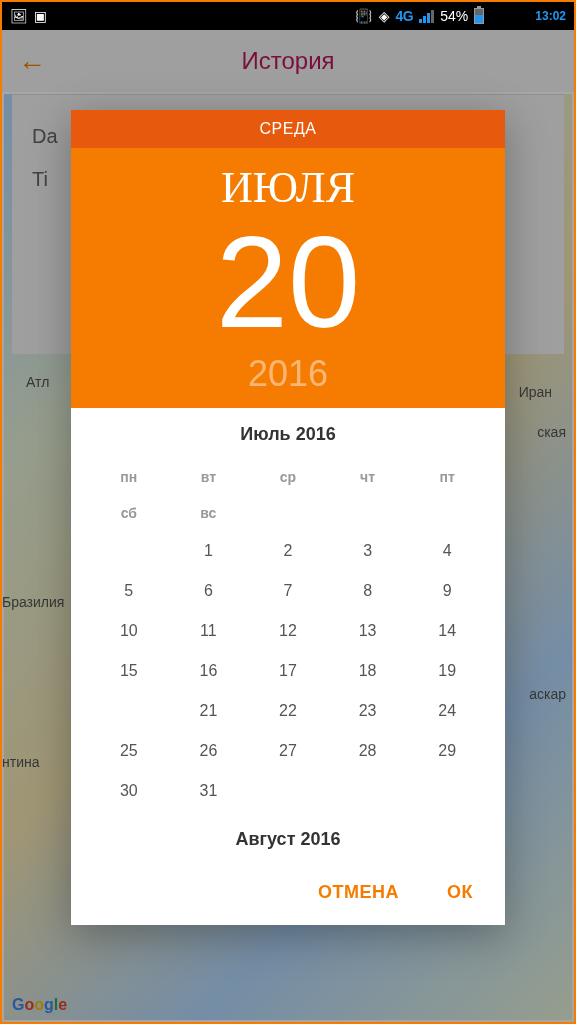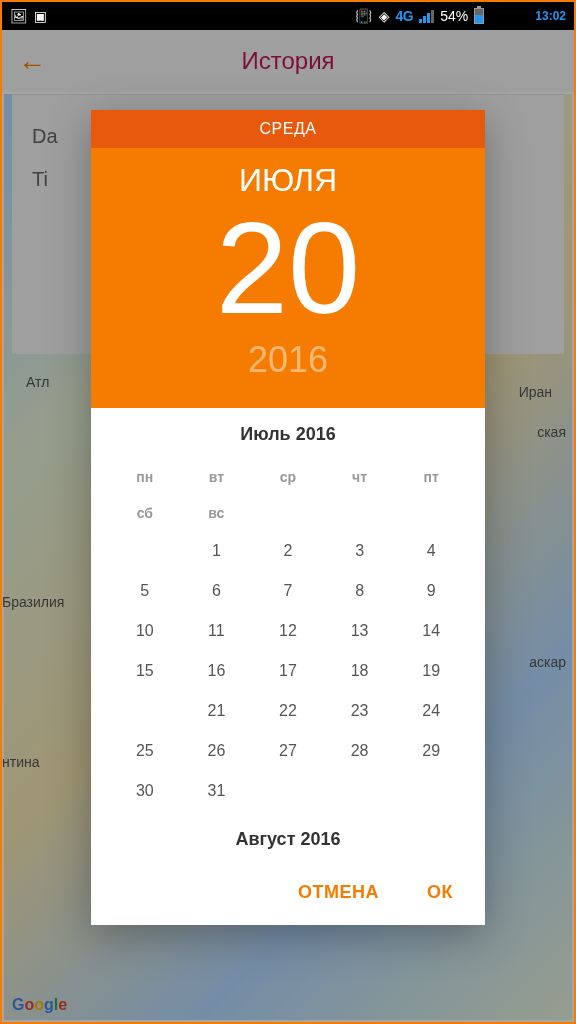--- a/index.html
+++ b/index.html
@@ -69,42 +69,42 @@
       top: 28px; left: 0; right: 0; bottom: 0;
       background: rgba(0,0,0,0.35);
       z-index: 2;
       display: flex;
       justify-content: center;
       align-items: flex-start;
       padding-top: 80px;
     }
     
     .datepicker {
-      width: 394px;
+      width: 434px;
       background: #fff;
       box-shadow: 0 10px 40px rgba(0,0,0,0.3);
     }
     .dp-header-top {
       background: #e65100;
       opacity: 0.95;
       color: #fff;
       text-align: center;
       padding: 10px 0;
       font-size: 16px;
       letter-spacing: 0.5px;
     }
     .dp-header-main {
       background: #f57c00;
       color: #fff;
       text-align: center;
       padding: 14px 0 0 0;
       overflow: hidden;
       height: 260px;
     }
-    .dp-month { font-size: 32px; font-weight: 300; }
+    .dp-month { font-size: 44px; font-weight: 300; font-family: Liberation Serif, serif; }
     .dp-day { font-size: 130px; font-weight: 300; line-height: 1; margin-top: 4px; }
     .dp-year { font-size: 36px; font-weight: 300; color: rgba(255,255,255,0.45); margin-top: 6px; }
     
     .dp-cal {
       padding: 16px 18px 10px 18px;
     }
     .dp-cal-title { text-align: center; font-size: 18px; font-weight: bold; color: #333; margin-bottom: 14px; }
     .dp-grid { display: grid; grid-template-columns: repeat(5, 1fr); gap: 0; text-align: center; }
     .dp-dow { font-size: 14px; color: #999; font-weight: bold; padding: 10px 0; }
     .dp-date { font-size: 16px; color: #555; padding: 11px 0; cursor: pointer; position: relative; }
@@ -158,21 +158,21 @@
   <span class="back-arrow">←</span>
   <span class="app-title">История</span>
 </div>
 
 <div class="map-bg">
   <span class="map-label" style="top:280px; left:22px;">Атл</span>
   <span class="map-label" style="top:500px; left:-2px;">Бразилия</span>
   <span class="map-label" style="top:660px; left:-2px;">нтина</span>
   <span class="map-label" style="top:290px; right:20px;">Иран</span>
   <span class="map-label" style="top:330px; right:6px;">ская</span>
-  <span class="map-label" style="top:560px; right:6px;">аскар</span>
+  <span class="map-label" style="top:592px; right:6px;">аскар</span>
   <span class="map-label" style="top:240px; right:55px;">И</span>
   <div class="google-logo">
     <span class="g-letter" style="color:#4285f4">G</span><span class="g-letter" style="color:#ea4335">o</span><span class="g-letter" style="color:#fbbc05">o</span><span class="g-letter" style="color:#4285f4">g</span><span class="g-letter" style="color:#34a853">l</span><span class="g-letter" style="color:#ea4335">e</span>
   </div>
 </div>
 
 <div class="form-panel">
   <div class="form-row">
       <span class="form-label">Da</span>
     </div>

